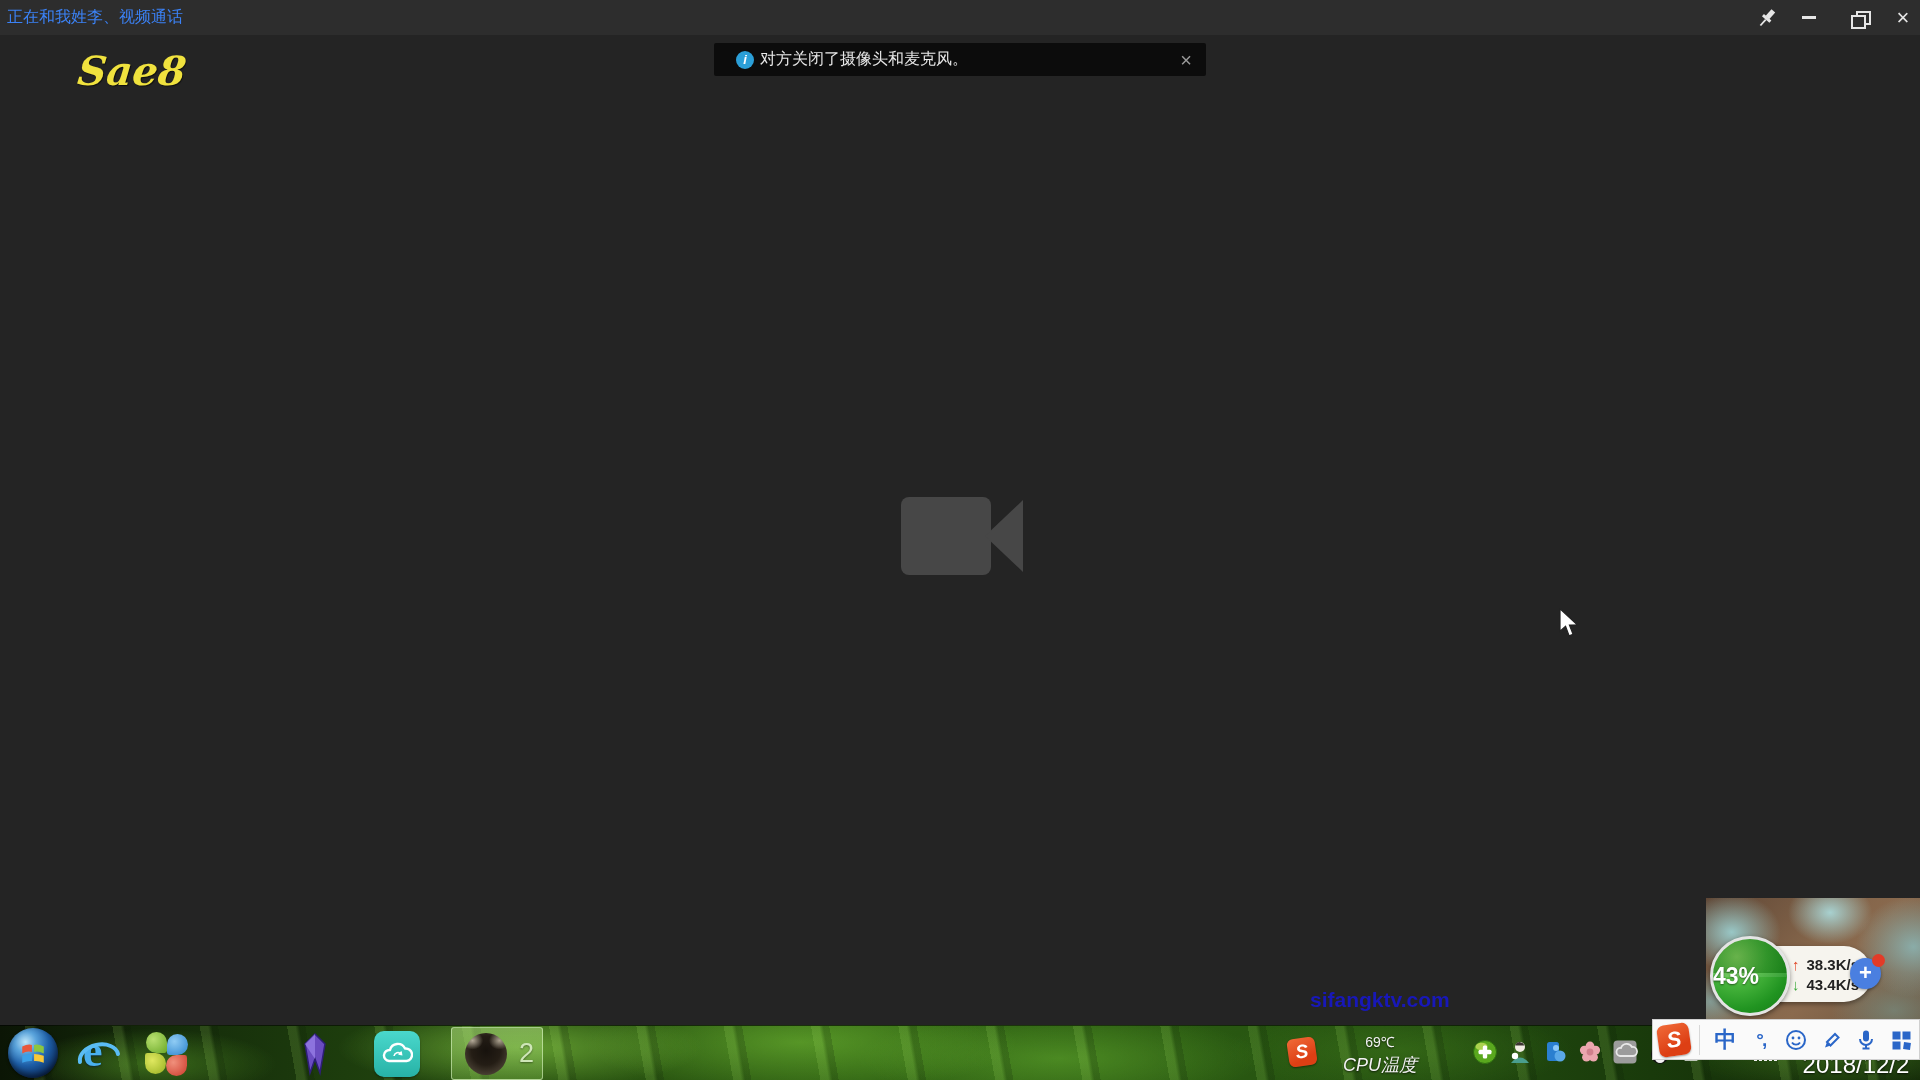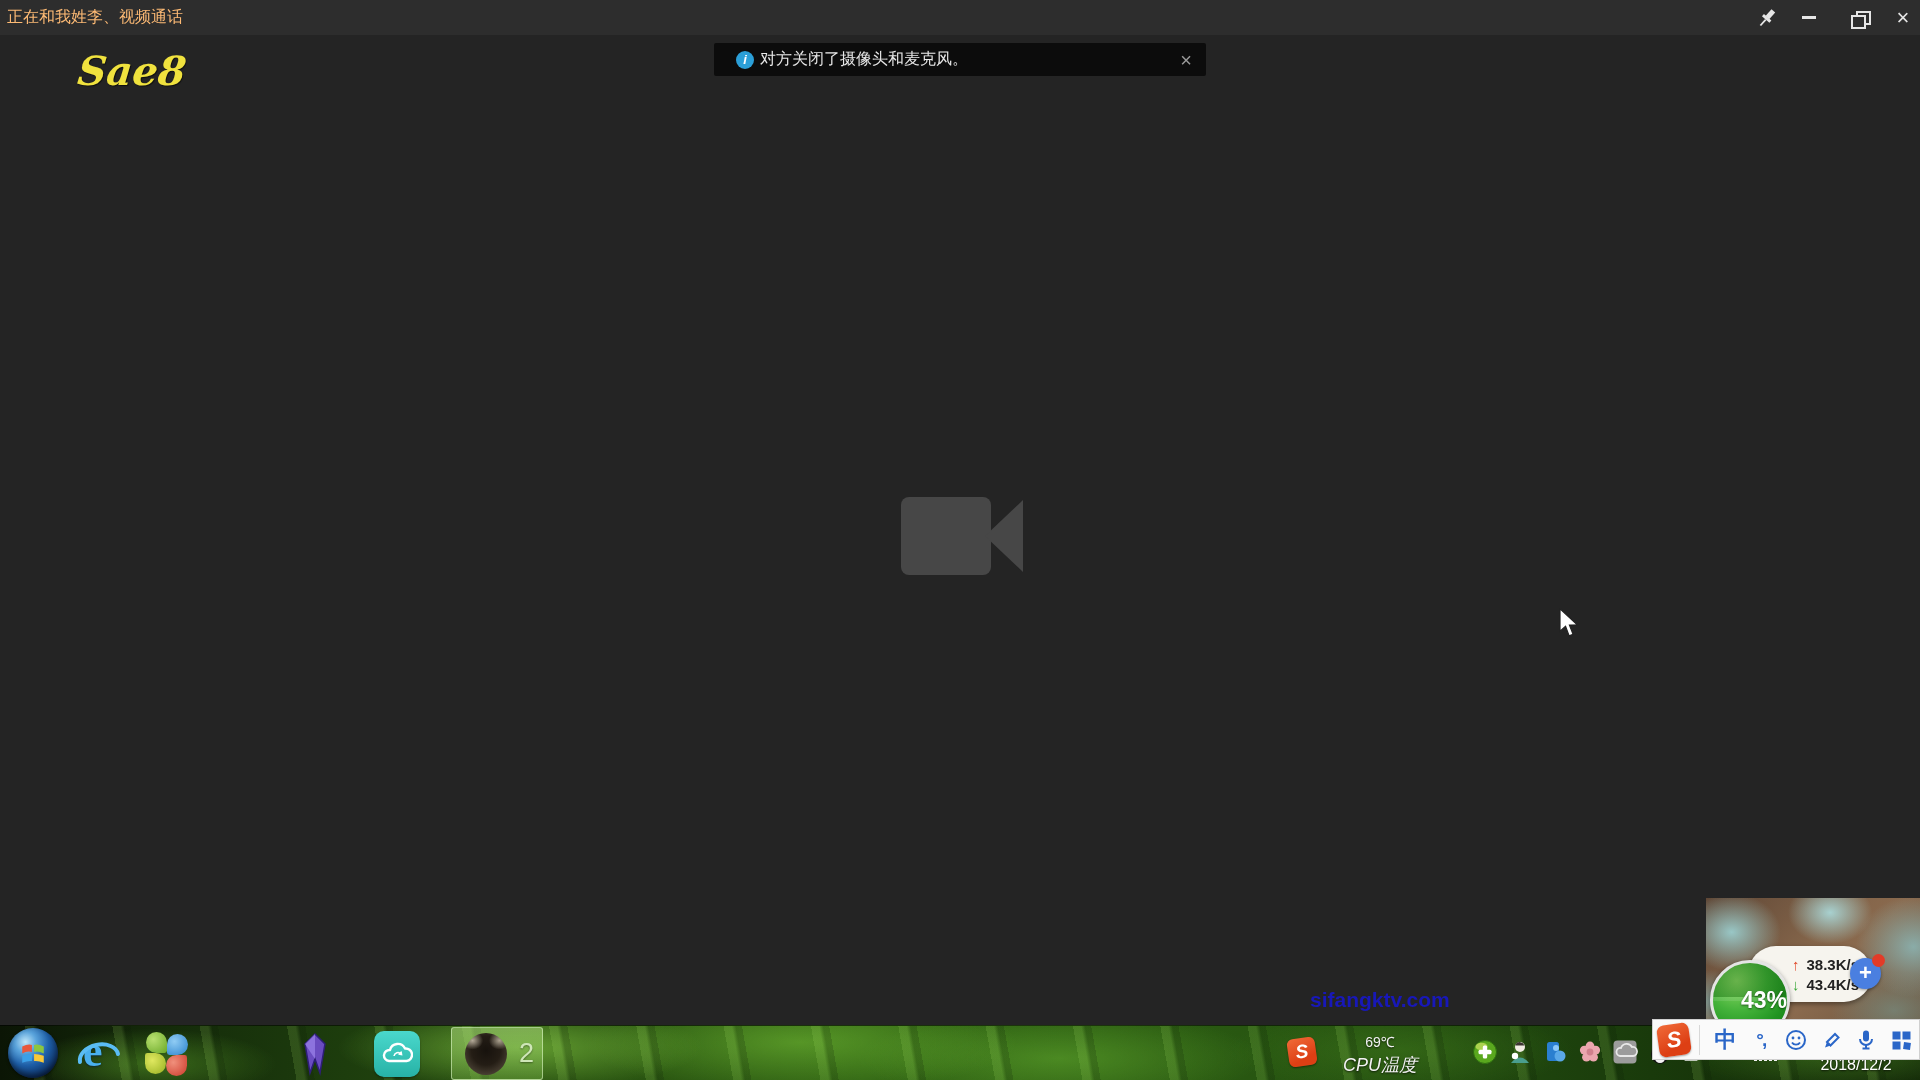--- a/index.html
+++ b/index.html
@@ -1,21 +1,21 @@
 <!DOCTYPE html>
 <html><head>
 <meta charset="utf-8">
 <style>
   html,body{margin:0;padding:0;background:#000;}
   .screen{position:relative;width:1920px;height:1080px;overflow:hidden;
     font-family:"Liberation Sans",sans-serif;background:#242424;}
 
   
   .titlebar{position:absolute;left:0;top:0;width:1920px;height:35px;background:#2d2d2d;}
-  .titlebar-text{position:absolute;left:7px;top:7px;font-size:16px;color:#fdba74;white-space:nowrap;}
+  .titlebar-text{position:absolute;left:7px;top:7px;font-size:16px;color:#3b82f6;white-space:nowrap;}
   .winbtn{position:absolute;top:0;width:38px;height:35px;display:flex;align-items:center;justify-content:center;color:#e6e6e6;}
   .btn-pin{left:1748px;}
   .btn-min{left:1790px;}
   .btn-max{left:1840px;}
   .btn-close{left:1884px;font-size:22px;line-height:35px;}
   .min-bar{width:14px;height:3px;background:#e6e6e6;}
   .restore-glyph{position:relative;width:16px;height:14px;}
   .restore-glyph .r1{position:absolute;left:0;top:4px;width:11px;height:10px;border:2px solid #e6e6e6;background:#2d2d2d;}
   .restore-glyph .r2{position:absolute;left:5px;top:0;width:11px;height:10px;border:2px solid #e6e6e6;}
 
@@ -43,25 +43,25 @@
   .preview{position:absolute;left:1706px;top:863px;width:214px;height:122px;overflow:hidden;
     background:
       radial-gradient(70px 55px at 12% 28%, rgba(155,205,205,.95), rgba(155,205,205,0) 70%),
       radial-gradient(60px 45px at 58% 12%, rgba(170,215,215,.95), rgba(170,215,215,0) 70%),
       radial-gradient(80px 70px at 97% 40%, rgba(140,185,185,.85), rgba(140,185,185,0) 72%),
       radial-gradient(90px 55px at 88% 92%, rgba(120,150,140,.6), rgba(120,150,140,0) 70%),
       radial-gradient(60px 45px at 2% 85%, rgba(135,180,180,.7), rgba(135,180,180,0) 70%),
       linear-gradient(135deg,#5f4736 0%,#84654a 45%,#8a6a4e 60%,#6d5640 100%);}
 
   
-  .ball{position:absolute;left:1710px;top:925px;width:74px;height:74px;border-radius:50%;
+  .ball{position:absolute;left:1710px;top:901px;width:74px;height:74px;border-radius:50%;
     border:3px solid #e4e4e4;box-shadow:0 2px 5px rgba(0,0,0,.45);z-index:3;
     background:linear-gradient(180deg, rgba(0,70,0,.28) 0 46%, rgba(255,255,255,.10) 46% 52%, rgba(0,0,0,0) 52%),
       radial-gradient(circle at 32% 24%, #90dc68 0%, #44b23a 40%, #219421 70%, #157815 100%);
-    display:flex;align-items:center;justify-content:flex-end;}
+    display:flex;align-items:center;justify-content:flex-start;}
   .ball-text{color:#fff;font-size:23px;font-weight:bold;text-shadow:0 1px 2px rgba(0,0,0,.5);}
   .pill{position:absolute;left:1748px;top:911px;width:124px;height:56px;background:#f6f4ee;border-radius:28px;
     box-shadow:0 2px 5px rgba(0,0,0,.4);z-index:2;display:flex;flex-direction:column;justify-content:center;
     padding-left:44px;box-sizing:border-box;gap:3px;}
   .speed-row{display:flex;align-items:center;gap:7px;font-size:15px;font-weight:bold;color:#222;}
   .arrow-up{color:#e0492a;font-weight:bold;font-size:15px;}
   .arrow-down{color:#3aa83a;font-weight:bold;font-size:15px;}
   .plus-btn{position:absolute;left:1850px;top:923px;width:31px;height:31px;border-radius:50%;background:#4a7fe0;
     color:#fff;font-size:22px;font-weight:bold;text-align:center;line-height:29px;z-index:4;
     box-shadow:0 1px 3px rgba(0,0,0,.4);}
@@ -130,21 +130,21 @@
     text-shadow:0 1px 2px rgba(0,0,0,.7);}
   .cpu-temp{font-size:14px;line-height:23px;}
   .cpu-label{font-size:18px;line-height:23px;font-style:italic;}
 
   .trayicons{left:1472px;top:13px;gap:9px;}
   .ticon{width:26px;height:26px;flex:none;display:flex;align-items:center;justify-content:center;}
 
   .clock{left:1798px;top:2px;width:116px;height:50px;flex-direction:column;color:#fff;
     text-shadow:0 1px 2px rgba(0,0,0,.7);}
   .clock-time{font-size:19px;line-height:24px;}
-  .clock-date{font-size:16px;line-height:24px;}
+  .clock-date{font-size:24px;line-height:24px;}
 </style>
 </head>
 <body>
 
 <div class="screen">
 
   <div class="titlebar">
     <div class="titlebar-text">正在和我姓李、视频通话</div>
     <div class="winbtn btn-pin">
       <svg width="24" height="24" viewBox="0 0 24 24">

